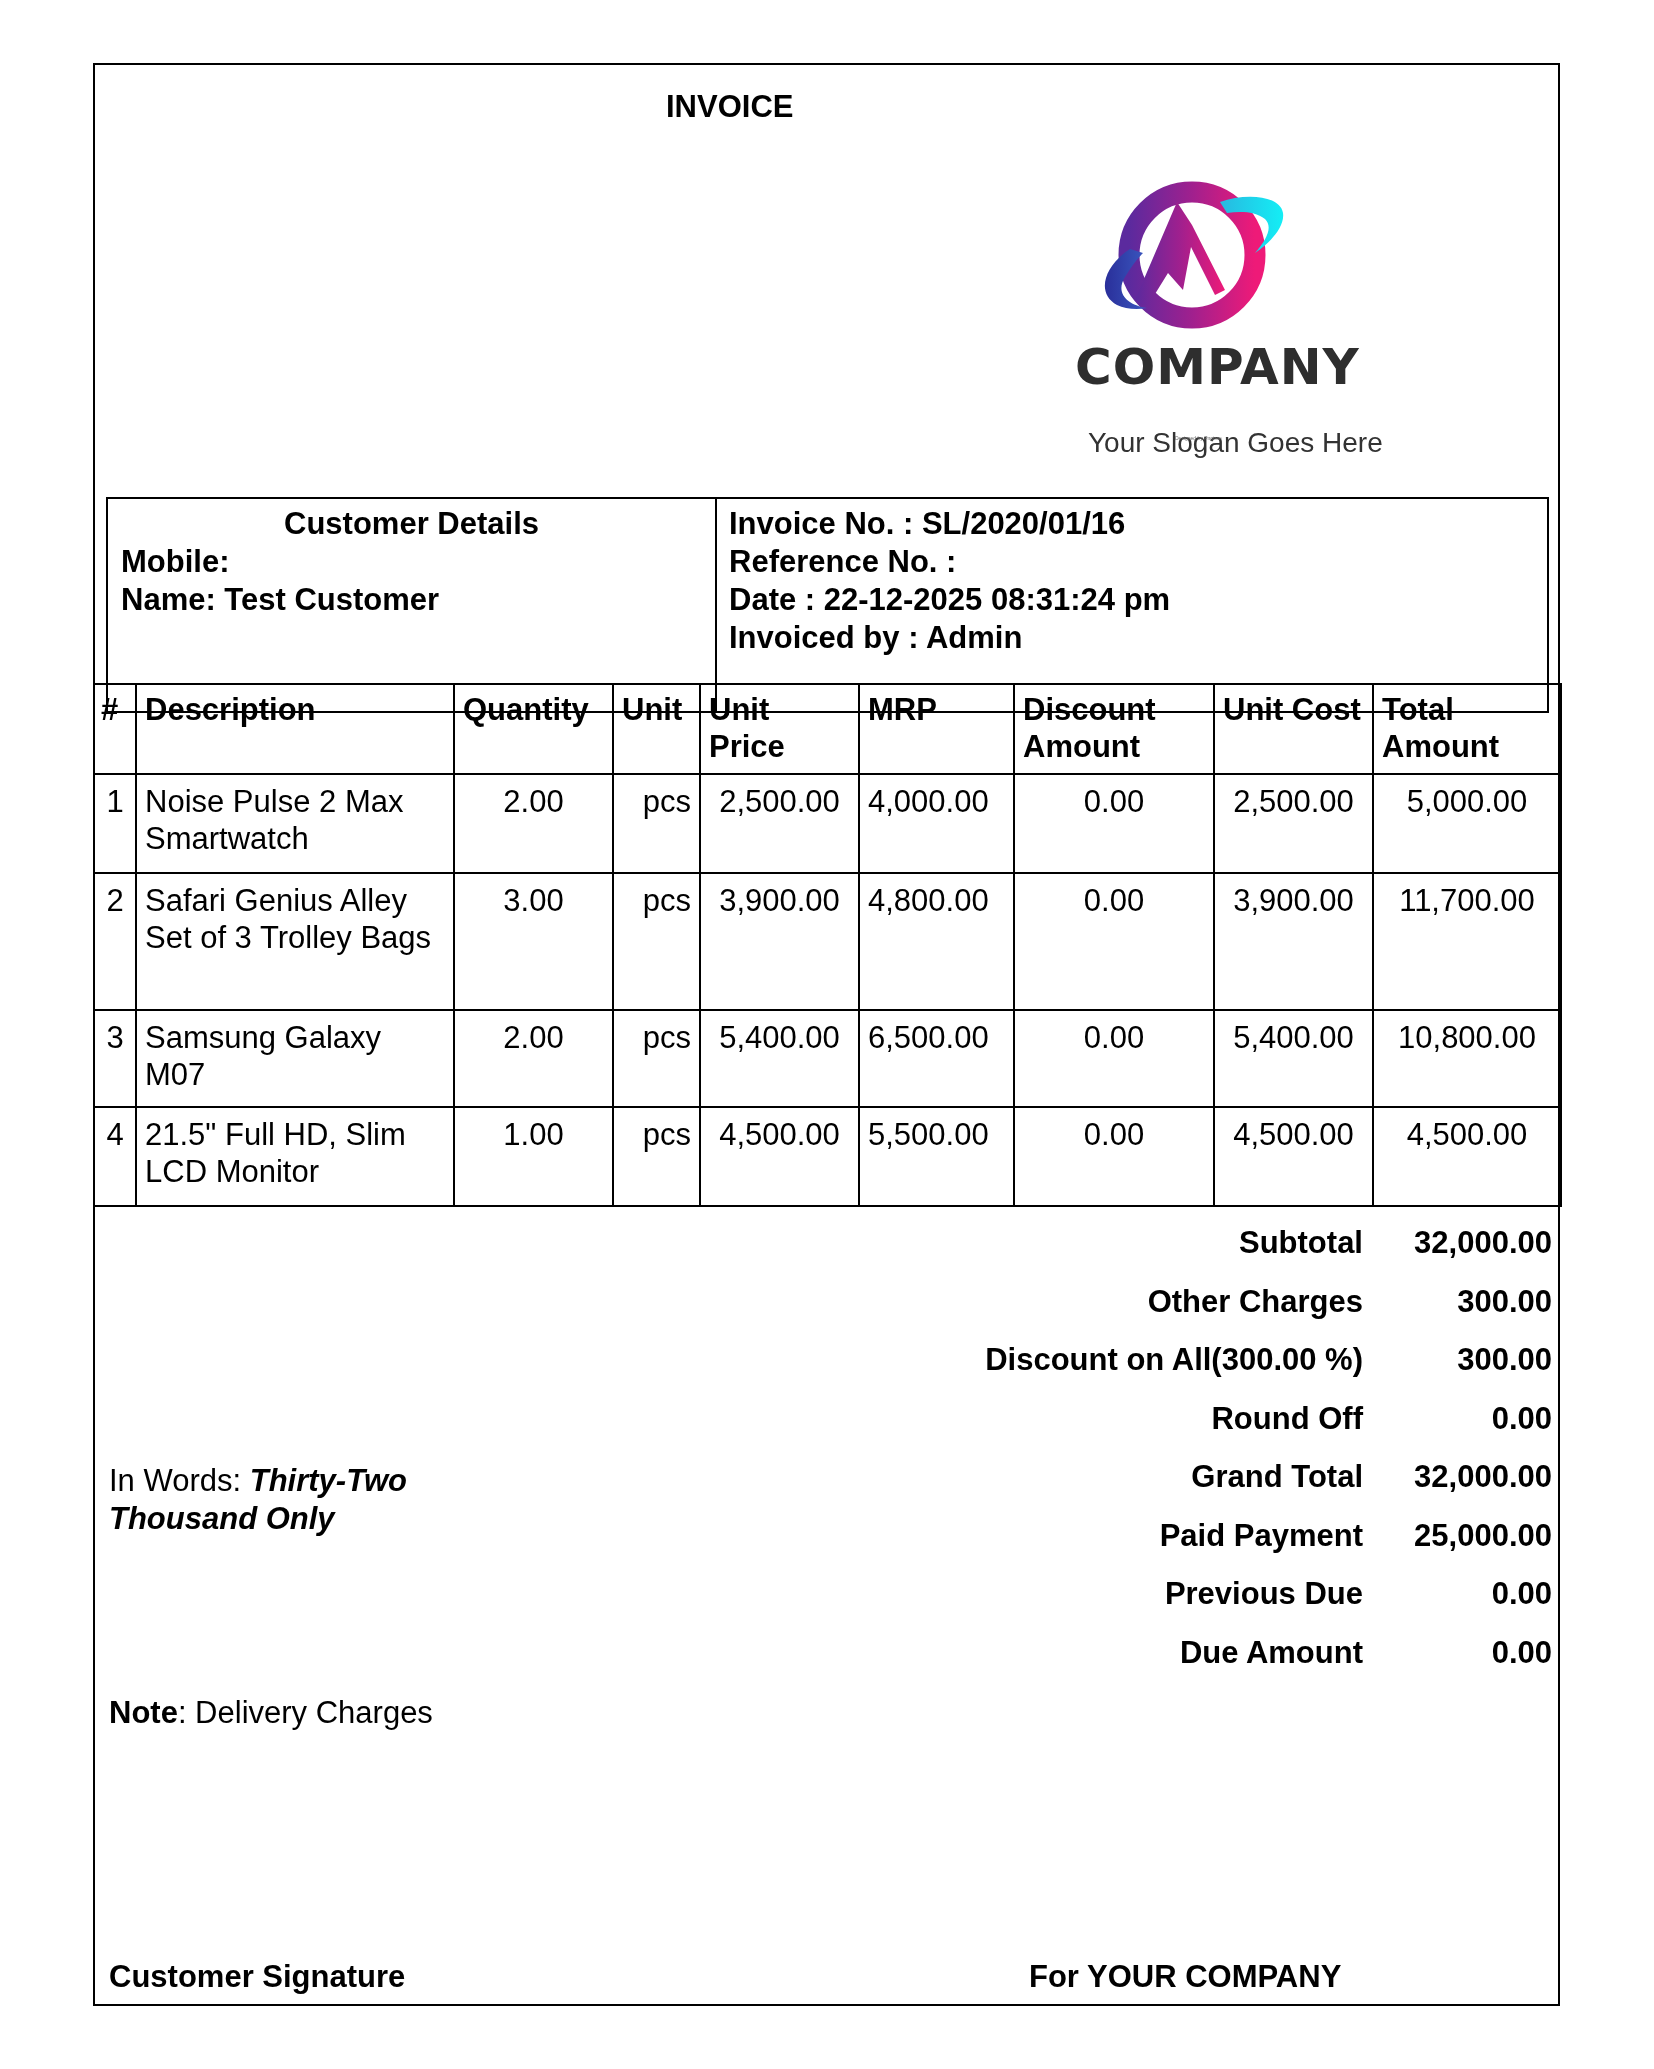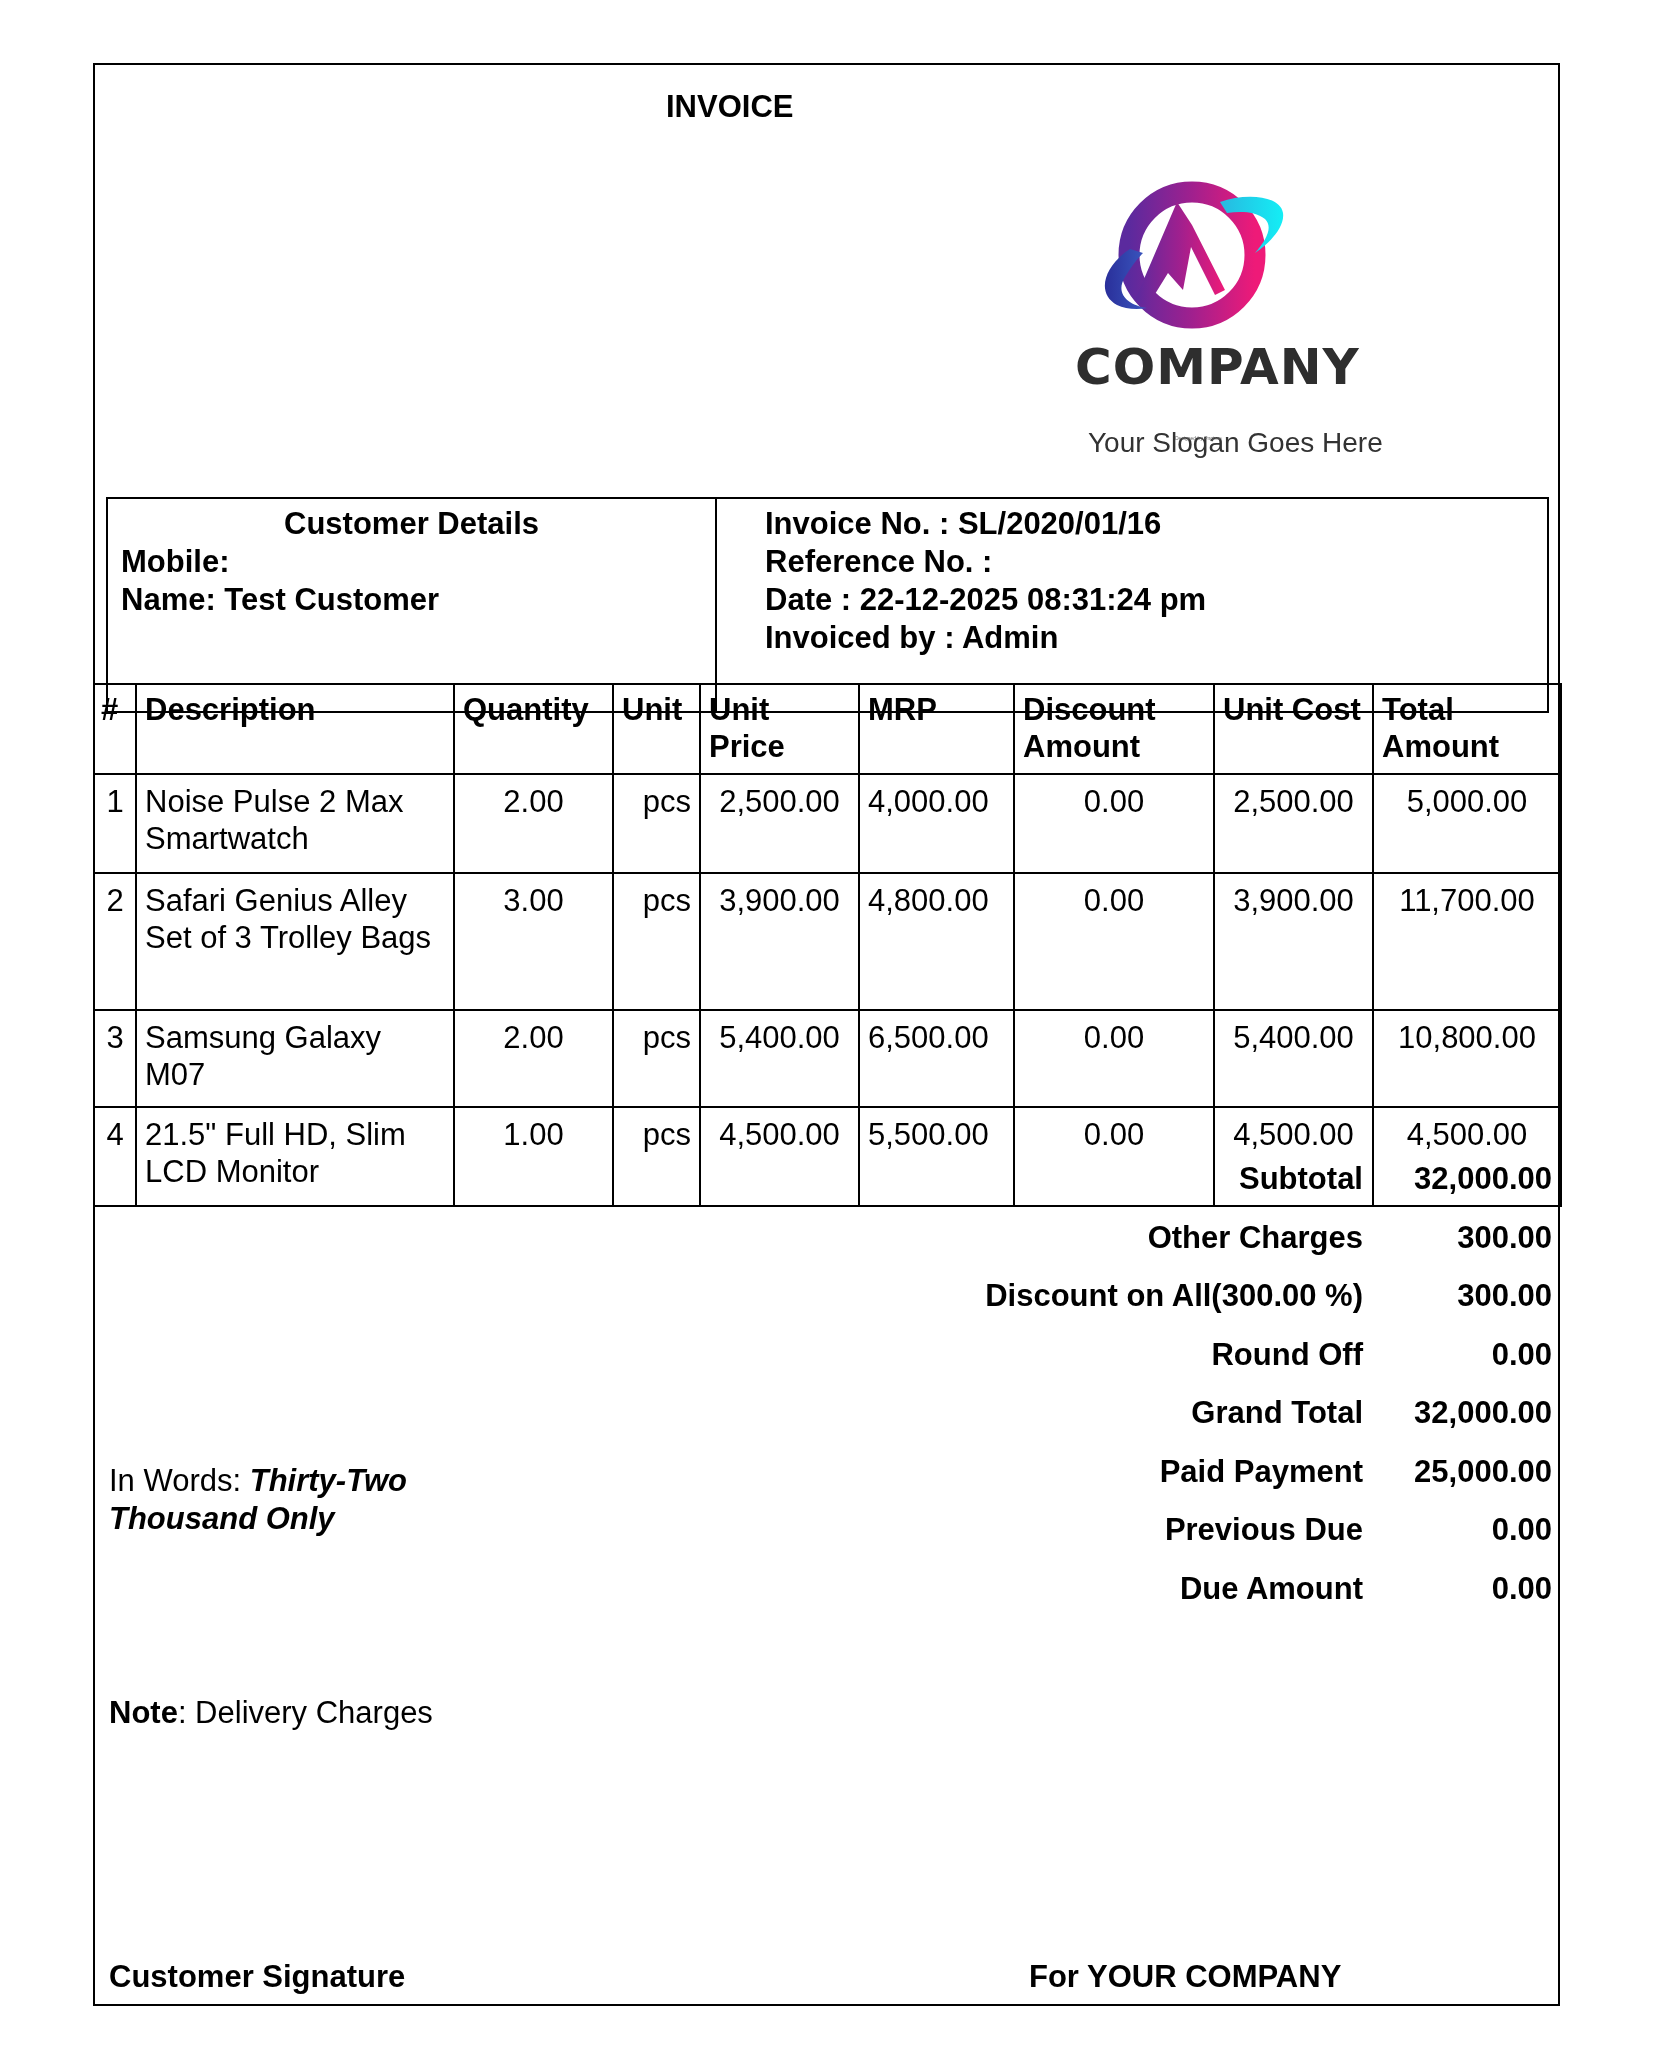--- a/index.html
+++ b/index.html
@@ -17,33 +17,33 @@
   .logo-word { position: absolute; left: 980px; top: 278px; font-family: "DejaVu Sans", sans-serif;
                font-weight: bold; font-size: 50px; color: #2e2e2e; letter-spacing: 1px; line-height: 48px; }
   .logo-slogan { position: absolute; left: 993px; top: 326px; font-size: 28px; color: #333; line-height: 24px; margin-top: 40px; }
   .logo-credit { position: absolute; left: 1080px; top: 370px; font-size: 5px; color: #666; line-height: 6px; }
 
   .custbox { position: absolute; left: 11px; top: 432px; width: 1443px; height: 216px;
              border: 2px solid #000; box-sizing: border-box; display: flex; }
   .custbox .left { width: 609px; border-right: 2px solid #000; padding: 6px 0 0 13px; box-sizing: border-box;
                    font-size: 31px; font-weight: bold; line-height: 38px; }
   .custbox .left .center { text-align: center; padding-right: 13px; }
-  .custbox .right { flex: 1; padding: 6px 0 0 12px; font-size: 31px; font-weight: bold; line-height: 38px; margin-left: 36px; }
+  .custbox .right { flex: 1; padding: 6px 0 0 12px; font-size: 31px; font-weight: bold; line-height: 38px; }
 
   table.items { position: absolute; left: -2px; top: 618px; width: 1467px; border-collapse: collapse;
                 table-layout: fixed; font-size: 31px; line-height: 37px; }
   table.items th, table.items td { border: 2px solid #000; vertical-align: top; padding: 6px 8px 0 8px; }
   table.items th { text-align: left; font-weight: bold; height: 90px; box-sizing: border-box; }
   table.items td { padding-top: 8px; }
   table.items td.num { text-align: center; }
   table.items td.idx { text-align: center; padding-left: 4px; padding-right: 4px; }
   table.items th.idx { padding-left: 6px; padding-right: 4px; }
   table.items td.unit { text-align: right; }
 
-  .totals { position: absolute; left: 600px; top: 1096px; width: 857px; }
+  .totals { position: absolute; left: 600px; top: 1160px; width: 857px; }
   .totals .row { display: flex; height: 58.5px; align-items: flex-start; font-size: 31px; font-weight: bold; line-height: 36px; }
   .totals .lbl { width: 668px; text-align: right; }
   .totals .val { width: 189px; text-align: right; }
 
   .words { position: absolute; left: 14px; top: 1397px; font-size: 31px; line-height: 38px; width: 320px; }
   .words .em { font-weight: bold; font-style: italic; }
   .note { position: absolute; left: 14px; top: 1629px; font-size: 31px; line-height: 38px; }
   .note b { font-weight: bold; }
 
   .sig-left { position: absolute; left: 14px; top: 1894px; font-size: 31px; font-weight: bold; line-height: 36px; }

